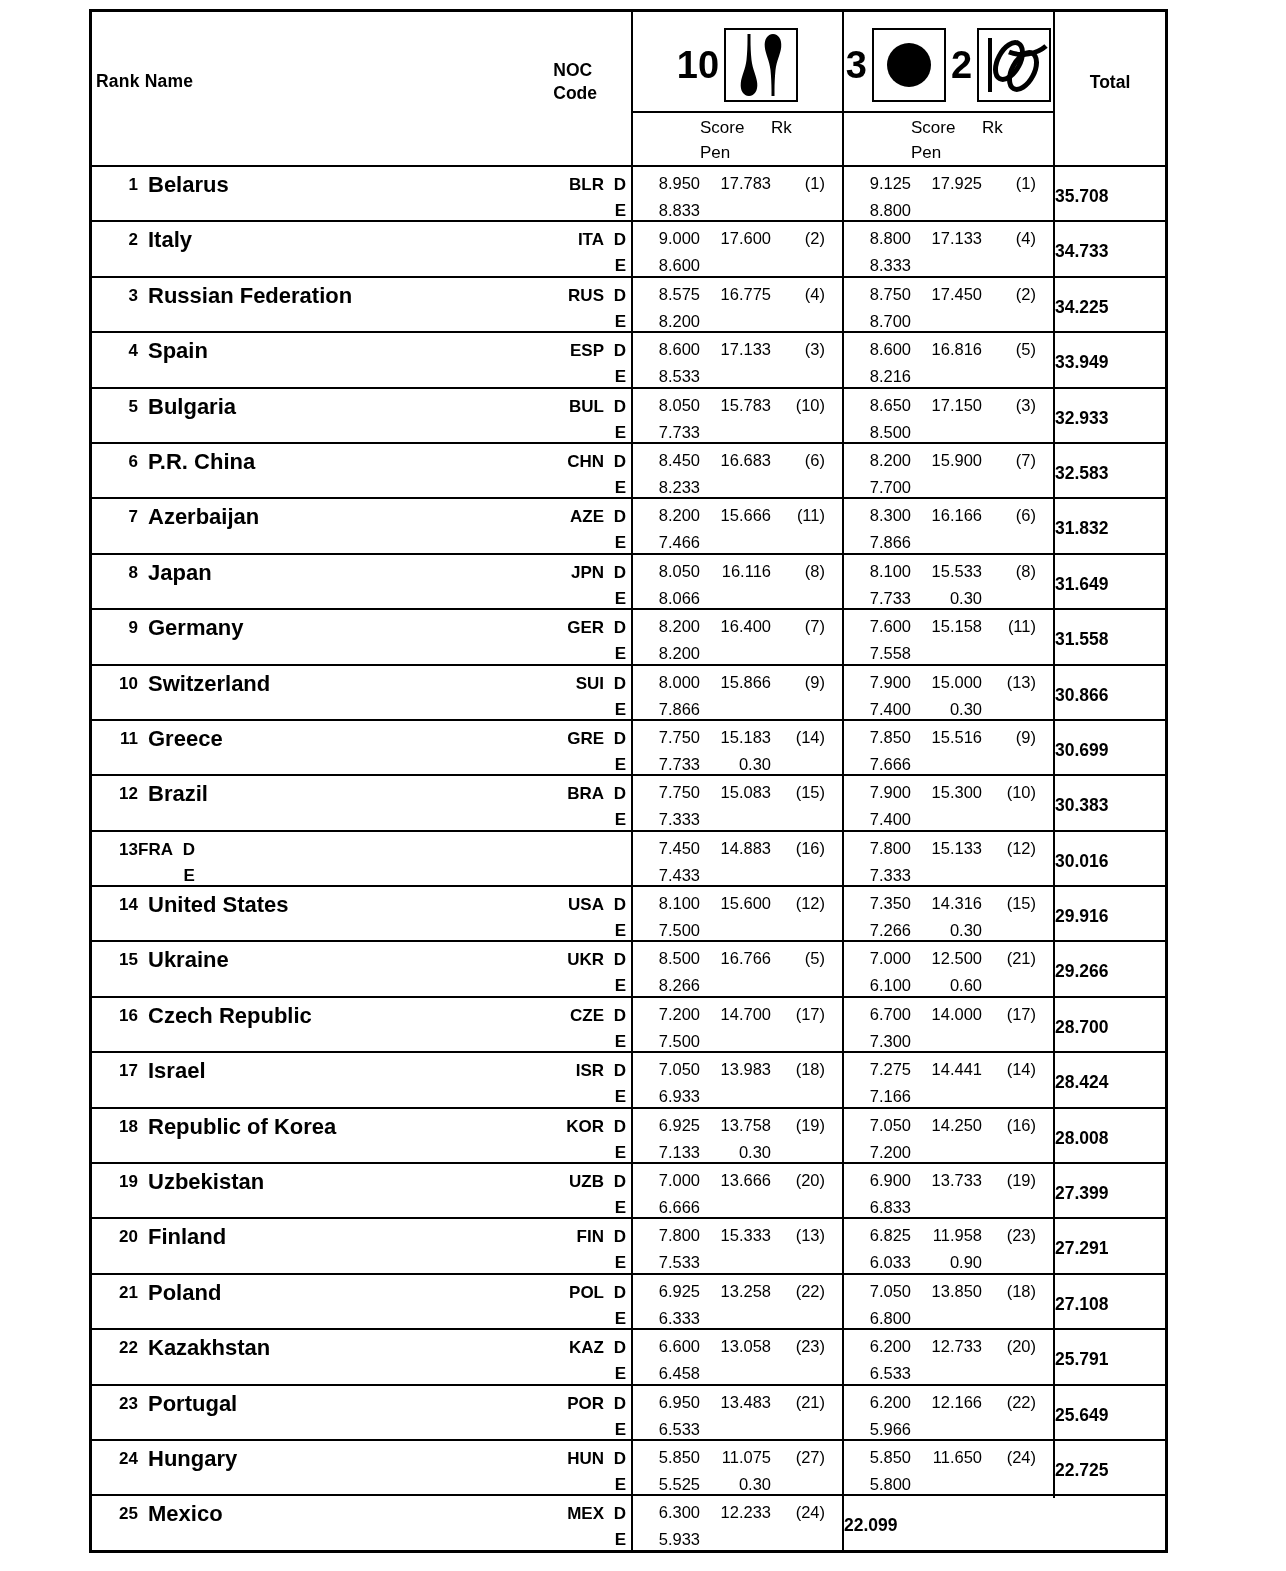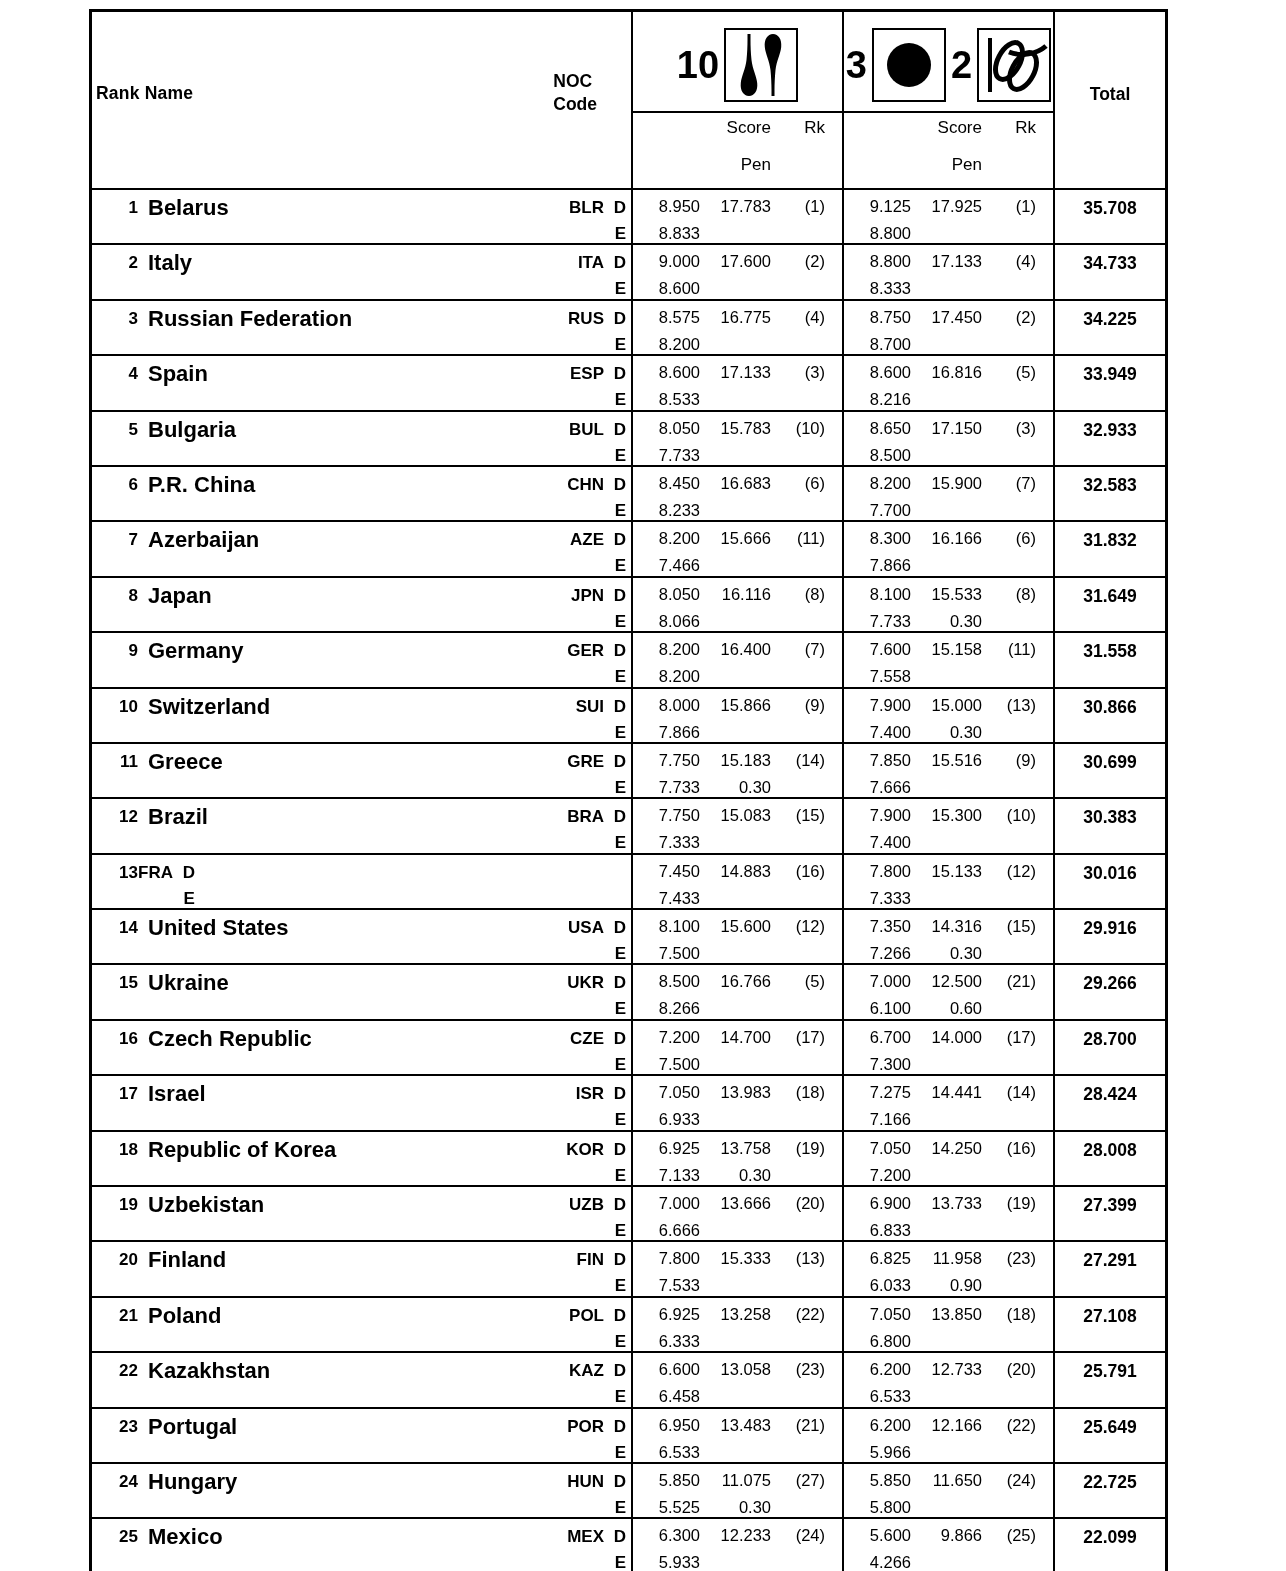--- a/index.html
+++ b/index.html
@@ -10,58 +10,58 @@
   }
   .results-table {
     position:absolute; left:89px; top:9px; width:1079px;
     border:3px solid #000; background:#fff;
   }
   
   .tgrid { display:grid; grid-template-columns:539px 211px 211px 1fr; }
   .vline { border-left:2px solid #000; }
 
   
-  .header-row { height:176px; }
+  .header-row { height:153px; }
   .hdr-left { display:flex; align-items:center; padding-left:4px; padding-bottom:14px; }
   .rankname { font-weight:bold; font-size:17.5px; letter-spacing:0.2px; }
   .noccode { margin-left:auto; margin-right:34px; font-weight:bold; font-size:17.5px; line-height:23px; }
   .hdr-app { display:flex; flex-direction:column; }
   .app-top {
     height:101px; border-bottom:2px solid #000;
     display:flex; align-items:center; justify-content:center; gap:5px;
     padding-top:6px;
   }
   .app-count { font-weight:bold; font-size:38px; line-height:1; }
   .icon-box {
     width:74px; height:74px; border:2px solid #000;
     display:flex; align-items:center; justify-content:center; background:#fff;
   }
   .icon-box svg { display:block; }
   .app-sub {
     flex:1; display:grid; grid-template-columns:67px 71px 54px;
     padding-top:2px; line-height:25px; font-size:17px;
   }
-  .app-sub span { text-align:right; }
+  .app-sub span { }
   .hdr-total { display:flex; align-items:center; justify-content:center; padding-bottom:12px; }
   .total-label { font-weight:bold; font-size:17.5px; }
 
   
   .row { height:55.4px; border-top:2px solid #000; }
   .cell-left { display:flex; padding-top:5px; line-height:26px; }
   .rank { width:46px; text-align:right; font-weight:bold; font-size:17px; }
   .cname { margin-left:10px; flex:1; font-weight:bold; font-size:22px; }
   .noc { font-weight:bold; font-size:17px; }
   .de-col { width:27px; text-align:right; padding-right:5px; font-weight:bold; font-size:17px; }
   .de-col div { height:26px; }
   .cell-app {
     display:grid; grid-template-columns:67px 71px 54px;
     padding-top:3px; line-height:26px; font-size:16.5px;
   }
   .cell-app span { text-align:right; white-space:nowrap; }
-  .cell-total { text-align:center; padding-top:5px; line-height:26px; }
+  .cell-total { padding-top:16px; line-height:26px; }
   .cell-total span { font-weight:bold; font-size:17.5px; }
 </style>
 </head>
 <body>
 
 <div class="results-table">
 
   <div class="tgrid header-row">
 
     <div class="hdr-left">
@@ -882,26 +882,18 @@
       </span>
     </div>
     <div class="cell-app vline">
       <span>6.300</span>
       <span>12.233</span>
       <span>(24)</span>
       <span>5.933</span>
       <span></span>
       <span></span>
     </div>
-    <div class="cell-app vline">
-      <span>5.600</span>
-      <span>9.866</span>
-      <span>(25)</span>
-      <span>4.266</span>
-      <span></span>
-      <span></span>
-    </div>
     <div class="cell-total vline">
       <span>22.099</span>
     </div>
   </div>
 </div>
 </div>
 
 </body></html>

